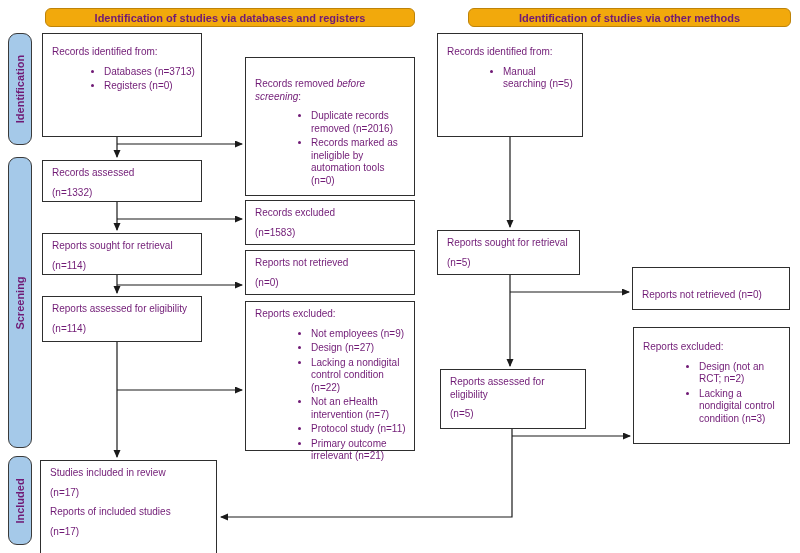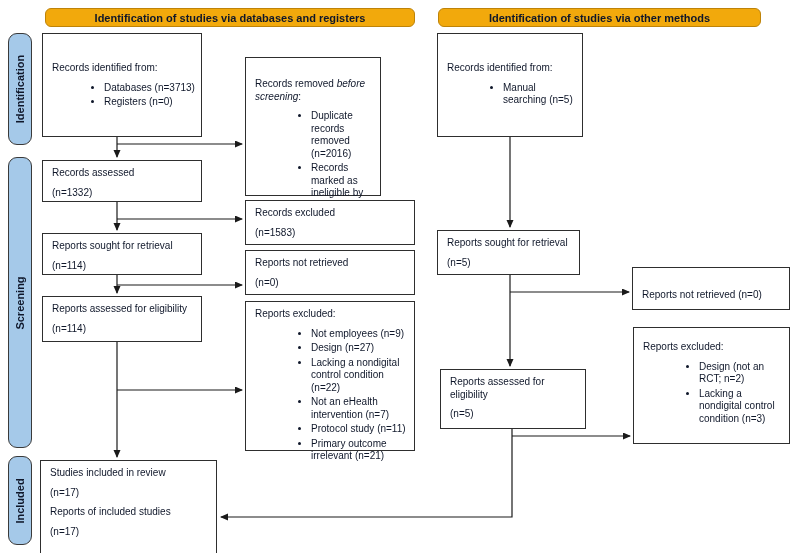--- a/index.html
+++ b/index.html
@@ -1,18 +1,18 @@
 <!DOCTYPE html>
 <html><head>
 <meta charset="utf-8">
 <style>
   html,body{margin:0;padding:0;background:#fff;}
   #canvas{
     position:relative;width:800px;height:553px;background:#fff;
-    font-family:"Liberation Sans","DejaVu Sans",sans-serif;color:#0f172a;
+    font-family:"Liberation Sans","DejaVu Sans",sans-serif;color:#701a75;
     overflow:hidden;
   }
   .band{
     position:absolute;background:#F2A90C;border:1.5px solid #BE8308;border-radius:6px;
     display:flex;align-items:center;justify-content:center;
     font-weight:bold;font-size:11px;box-sizing:border-box;text-align:center;
   }
   .pill{
     position:absolute;background:#A5C9E9;border:1.8px solid #3a3a3a;border-radius:9px;
     display:flex;align-items:center;justify-content:center;box-sizing:border-box;
@@ -23,33 +23,33 @@
   .box{
     position:absolute;background:#fff;border:1.8px solid #2e2e2e;box-sizing:border-box;
     font-size:10px;line-height:1.25;padding:6px 4px 6px 9px;
   }
   .box p{margin:0 0 7px;}
   .box p:last-child{margin-bottom:0;}
   .box ul{margin:5px 0 0;padding-left:56px;}
   .box li{margin-bottom:2px;}
   .one-line{white-space:nowrap;}
   .it{font-style:italic;}
-  #box-l1,#box-r1{padding-top:28px;}
+  #box-l1,#box-r1{padding-top:12px;}
   #box-l1 ul{padding-left:52px;}
   #box-m1{padding-top:20px;}
   #box-rb1{padding-top:21px;}
   #box-rb2{padding-top:13px;}
   
   #band-left {left:45px; top:8px;  width:370px;height:19px;}
-  #band-right{left:438px;top:8px;  width:323px;height:19px;}
+  #band-right{left:468px;top:8px;  width:323px;height:19px;}
   #pill-identification{left:8px;top:33px; width:24px;height:112px;}
   #pill-screening     {left:8px;top:157px;width:24px;height:291px;}
   #pill-included      {left:8px;top:456px;width:24px;height:89px;}
   #box-l1 {left:42px; top:33px; width:160px;height:104px;}
-  #box-m1 {left:245px;top:57px; width:136px;height:139px;}
+  #box-m1 {left:245px;top:57px; width:170px;height:139px;}
   #box-r1 {left:437px;top:33px; width:146px;height:104px;}
   #box-l2 {left:42px; top:160px;width:160px;height:42px;}
   #box-m2 {left:245px;top:200px;width:170px;height:45px;}
   #box-l3 {left:42px; top:233px;width:160px;height:42px;}
   #box-m3 {left:245px;top:250px;width:170px;height:45px;}
   #box-l4 {left:42px; top:296px;width:160px;height:46px;}
   #box-m4 {left:245px;top:301px;width:170px;height:150px;}
   #box-r2 {left:437px;top:230px;width:143px;height:45px;}
   #box-rb1{left:632px;top:267px;width:158px;height:43px;}
   #box-r3 {left:440px;top:369px;width:146px;height:60px;}

